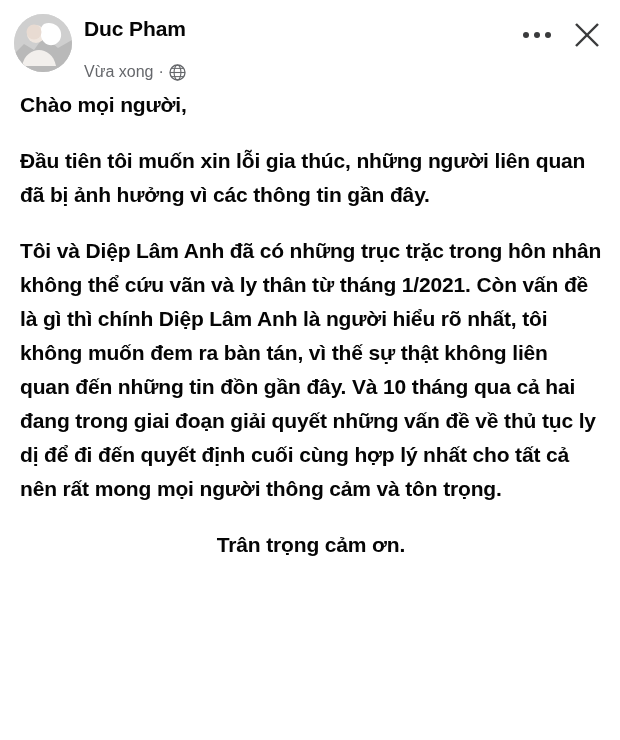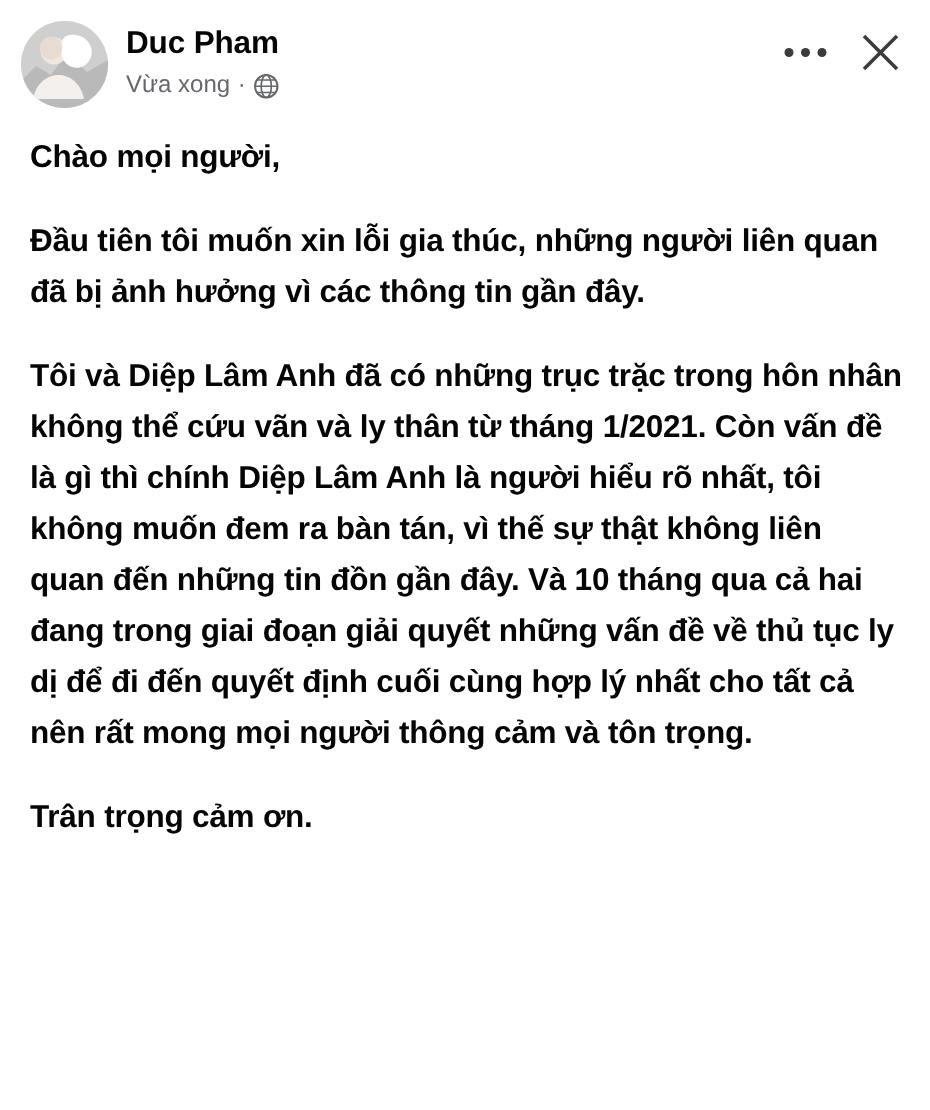--- a/index.html
+++ b/index.html
@@ -47,21 +47,21 @@
   .author-name {
     font-size: 21px;
     font-weight: bold;
     line-height: 26px;
     color: #050505;
     letter-spacing: -0.1px;
   }
   .meta-row {
     display: flex;
     align-items: center;
-    margin-top: 5px;
+    margin-top: 20px;
     font-size: 16px;
     color: #65676b;
     line-height: 20px;
   }
   .meta-time { color: #65676b; }
   .meta-dot {
     margin: 0 5px;
     color: #65676b;
     font-size: 16px;
   }
@@ -108,21 +108,21 @@
     font-weight: bold;
   }
   .para {
     font-size: 21px;
     line-height: 34px;
     color: #050505;
     margin: 0 0 22px 0;
     letter-spacing: -0.15px;
     word-wrap: break-word;
   }
-  .para:last-child { margin-bottom: 0; }
+  .para:last-child { margin-bottom: 0; text-align: center; }
 </style>
 </head>
 <body>
 
 <div class="post">
 
   <div class="post-header">
 
     <div class="avatar">
       <svg viewBox="0 0 58 58" xmlns="http://www.w3.org/2000/svg" aria-hidden="true">

